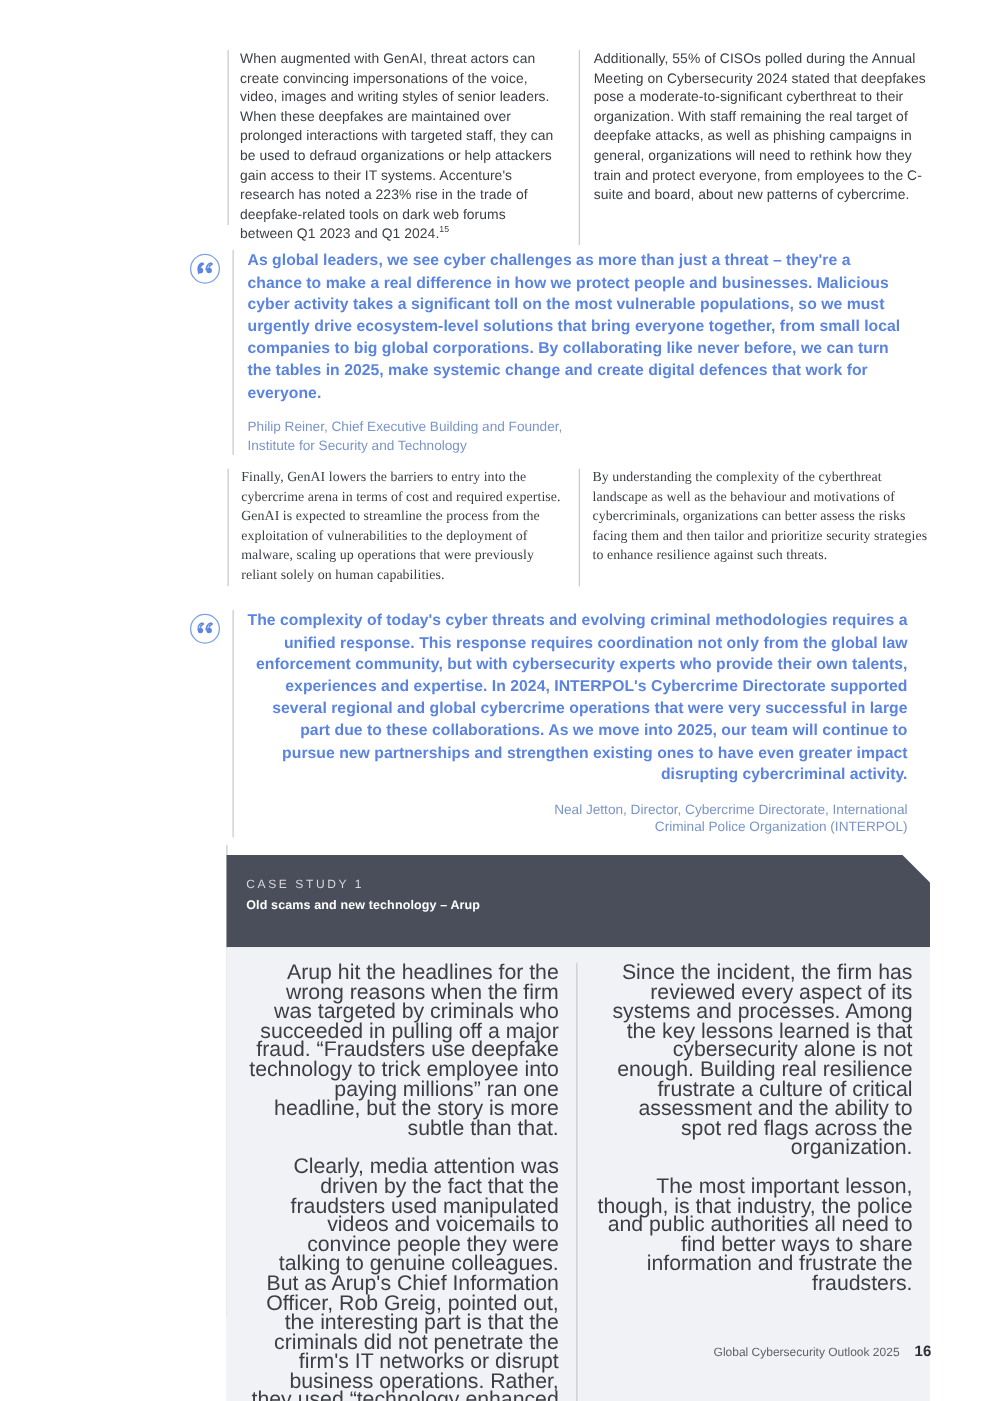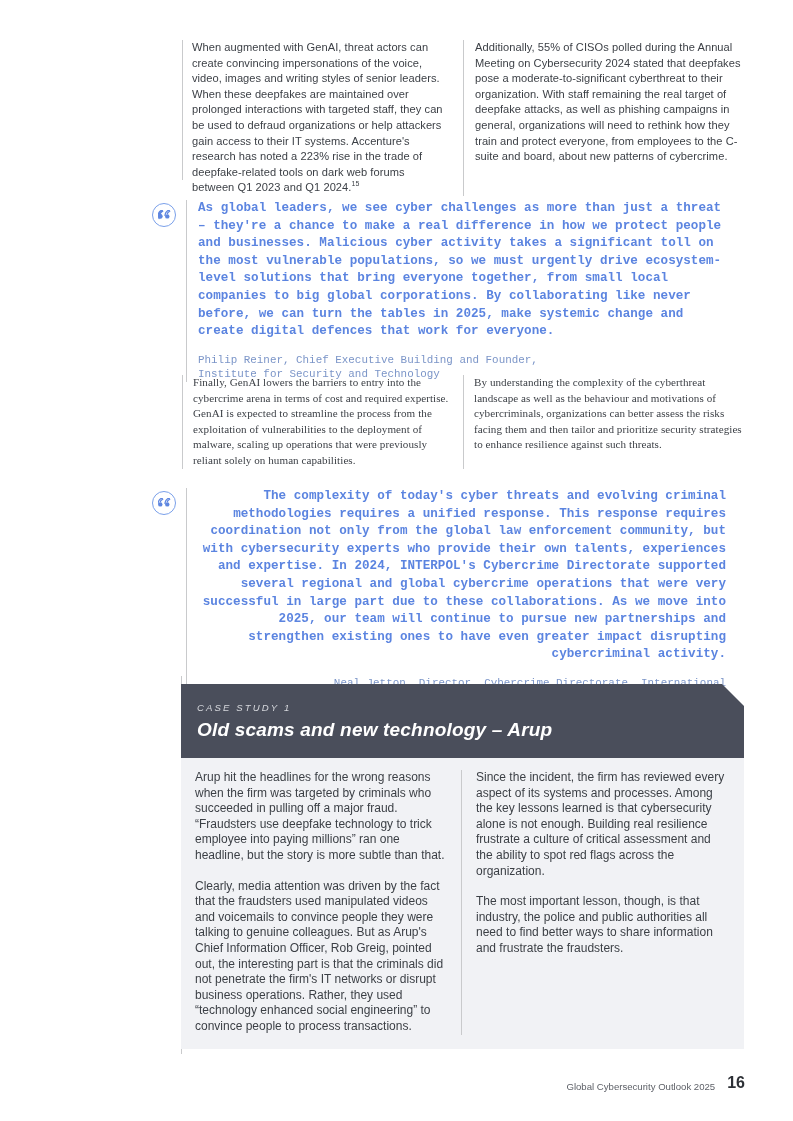--- a/index.html
+++ b/index.html
@@ -45,21 +45,20 @@
     font-size: 7px;
     vertical-align: super;
     line-height: 0;
   }
 
   
   .quote-block {
     position: absolute;
     display: flex;
     align-items: flex-start;
-    font-family: Liberation Mono, monospace;
   }
   .quote-mark {
     width: 22px;
     height: 22px;
     border-radius: 50%;
     border: 1.3px solid #7aa0ea;
     color: #5e86e0;
     display: flex;
     align-items: center;
     justify-content: center;
@@ -106,31 +105,30 @@
     position: absolute;
     left: 17px;
     top: 8px;
     width: 563px;
     height: 74px;
     background: #4a4e5b;
     -webkit-clip-path: polygon(0 0, calc(100% - 22px) 0, 100% 22px, 100% 100%, 0 100%);
     clip-path: polygon(0 0, calc(100% - 22px) 0, 100% 22px, 100% 100%, 0 100%);
     box-sizing: border-box;
     padding: 18px 0 0 16px;
-    font-style: italic;
   }
   .cs-kicker {
     color: #d6d8dd;
     font-size: 9.6px;
     letter-spacing: 2.1px;
     margin: 0 0 6px 0;
   }
   .cs-title {
     color: #ffffff;
-    font-size: 19px;
+    font-size: 10px;
     font-weight: bold;
     margin: 0;
     letter-spacing: 0.01em;
   }
   .cs-body {
     position: absolute;
     left: 17px;
     top: 82px;
     width: 563px;
     min-height: 291px;
@@ -139,41 +137,42 @@
     padding: 12px 14px 14px 14px;
     display: flex;
   }
   .cs-col {
     box-sizing: border-box;
   }
   .cs-col.left  { width: 272px; padding-right: 14px; }
   .cs-col.right { width: 275px; padding-left: 14px; border-left: 1px solid #c9cacc; }
   .cs-col p {
     margin: 0 0 15px 0;
-    font-size: 12px;
+    font-size: 17px;
     line-height: 15.6px;
     color: #3b3f45;
+    text-align: right;
   }
   .cs-col p:last-child { margin-bottom: 0; }
 
   
   .footer {
     position: absolute;
     right: 48px;
     top: 1074px;
     display: flex;
     align-items: flex-end;
     gap: 12px;
     font-size: 9.6px;
     color: #5e6168;
   }
   .footer .pageno {
     font-weight: bold;
     color: #2d3036;
-    font-size: 16px;
+    font-size: 12px;
   }
 </style>
 </head>
 <body>
 
 <div class="page">
 
   <div class="twocol" style="left:182px; top:40px; width:562px;">
     <div class="col" style="width:281px; padding-right:14px; border-left:none; padding-left:10px;">
       <p><span>When augmented with GenAI, threat actors can create convincing impersonations of the voice, video, images and writing styles of senior leaders. When these deepfakes are maintained over prolonged interactions with targeted staff, they can be used to defraud organizations or help attackers gain access to their IT systems. Accenture's research has noted a 223% rise in the trade of deepfake-related tools on dark web forums between Q1 2023 and Q1 2024.</span><sup>15</sup></p>

